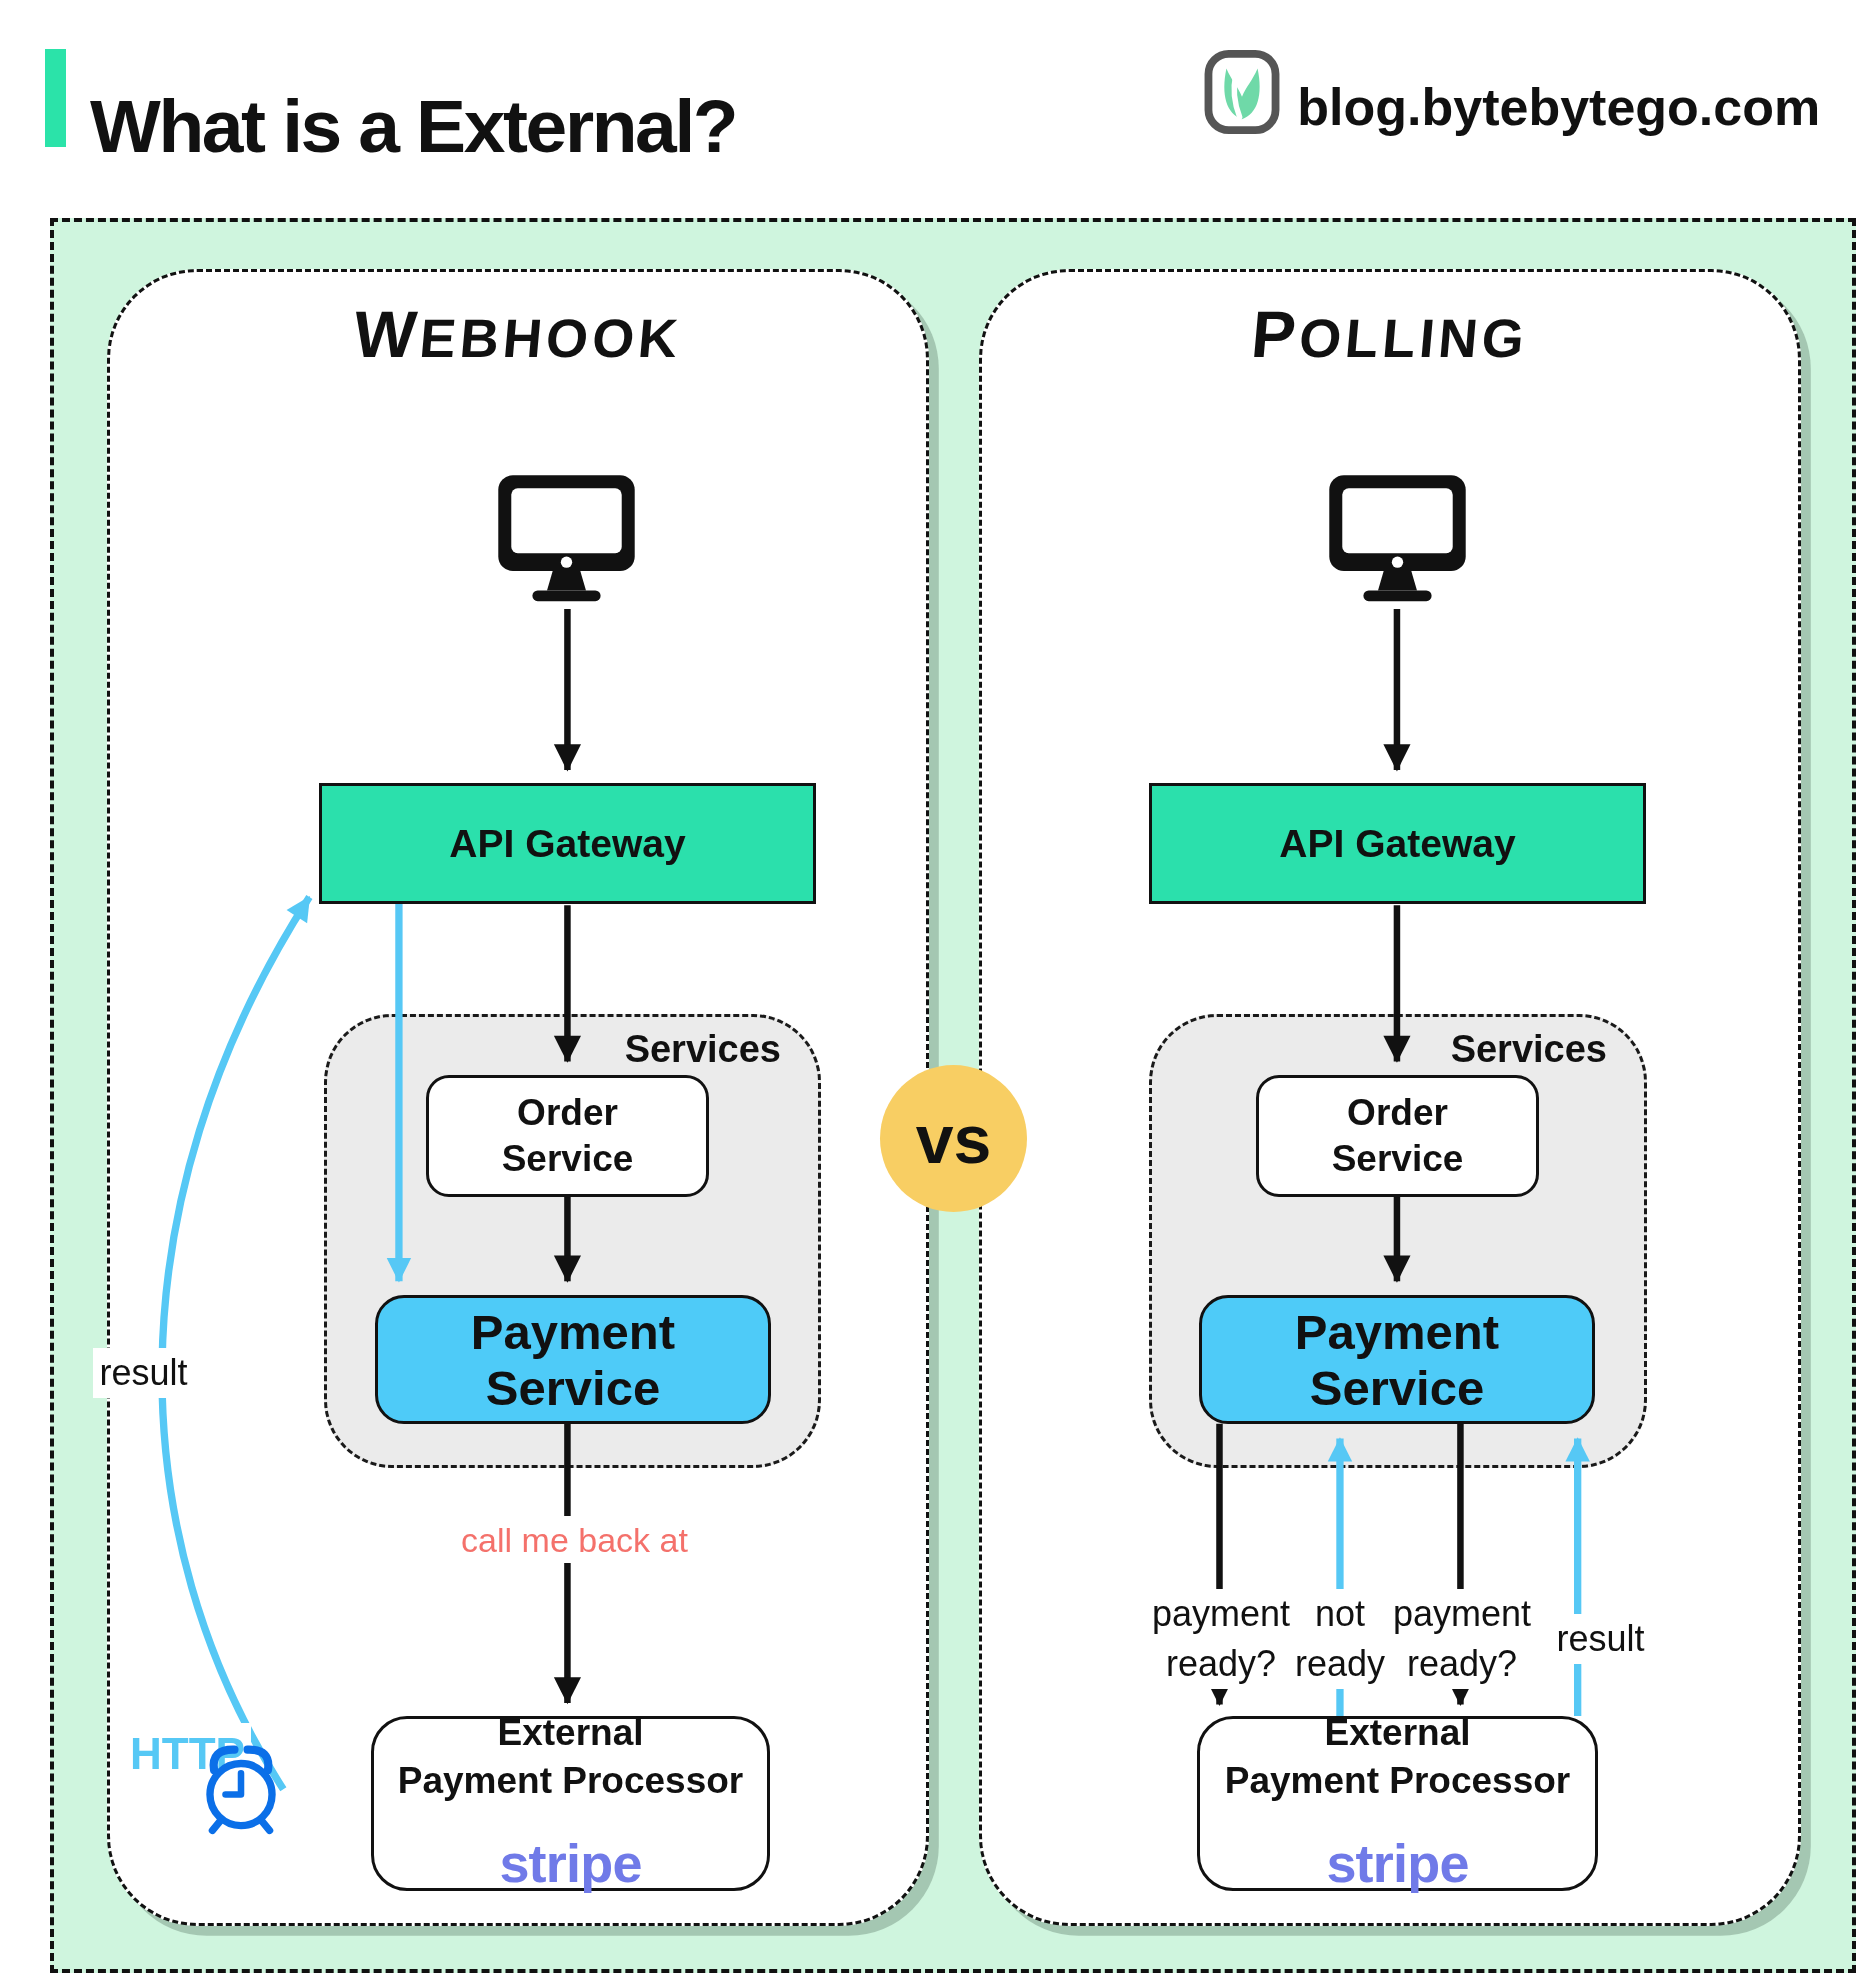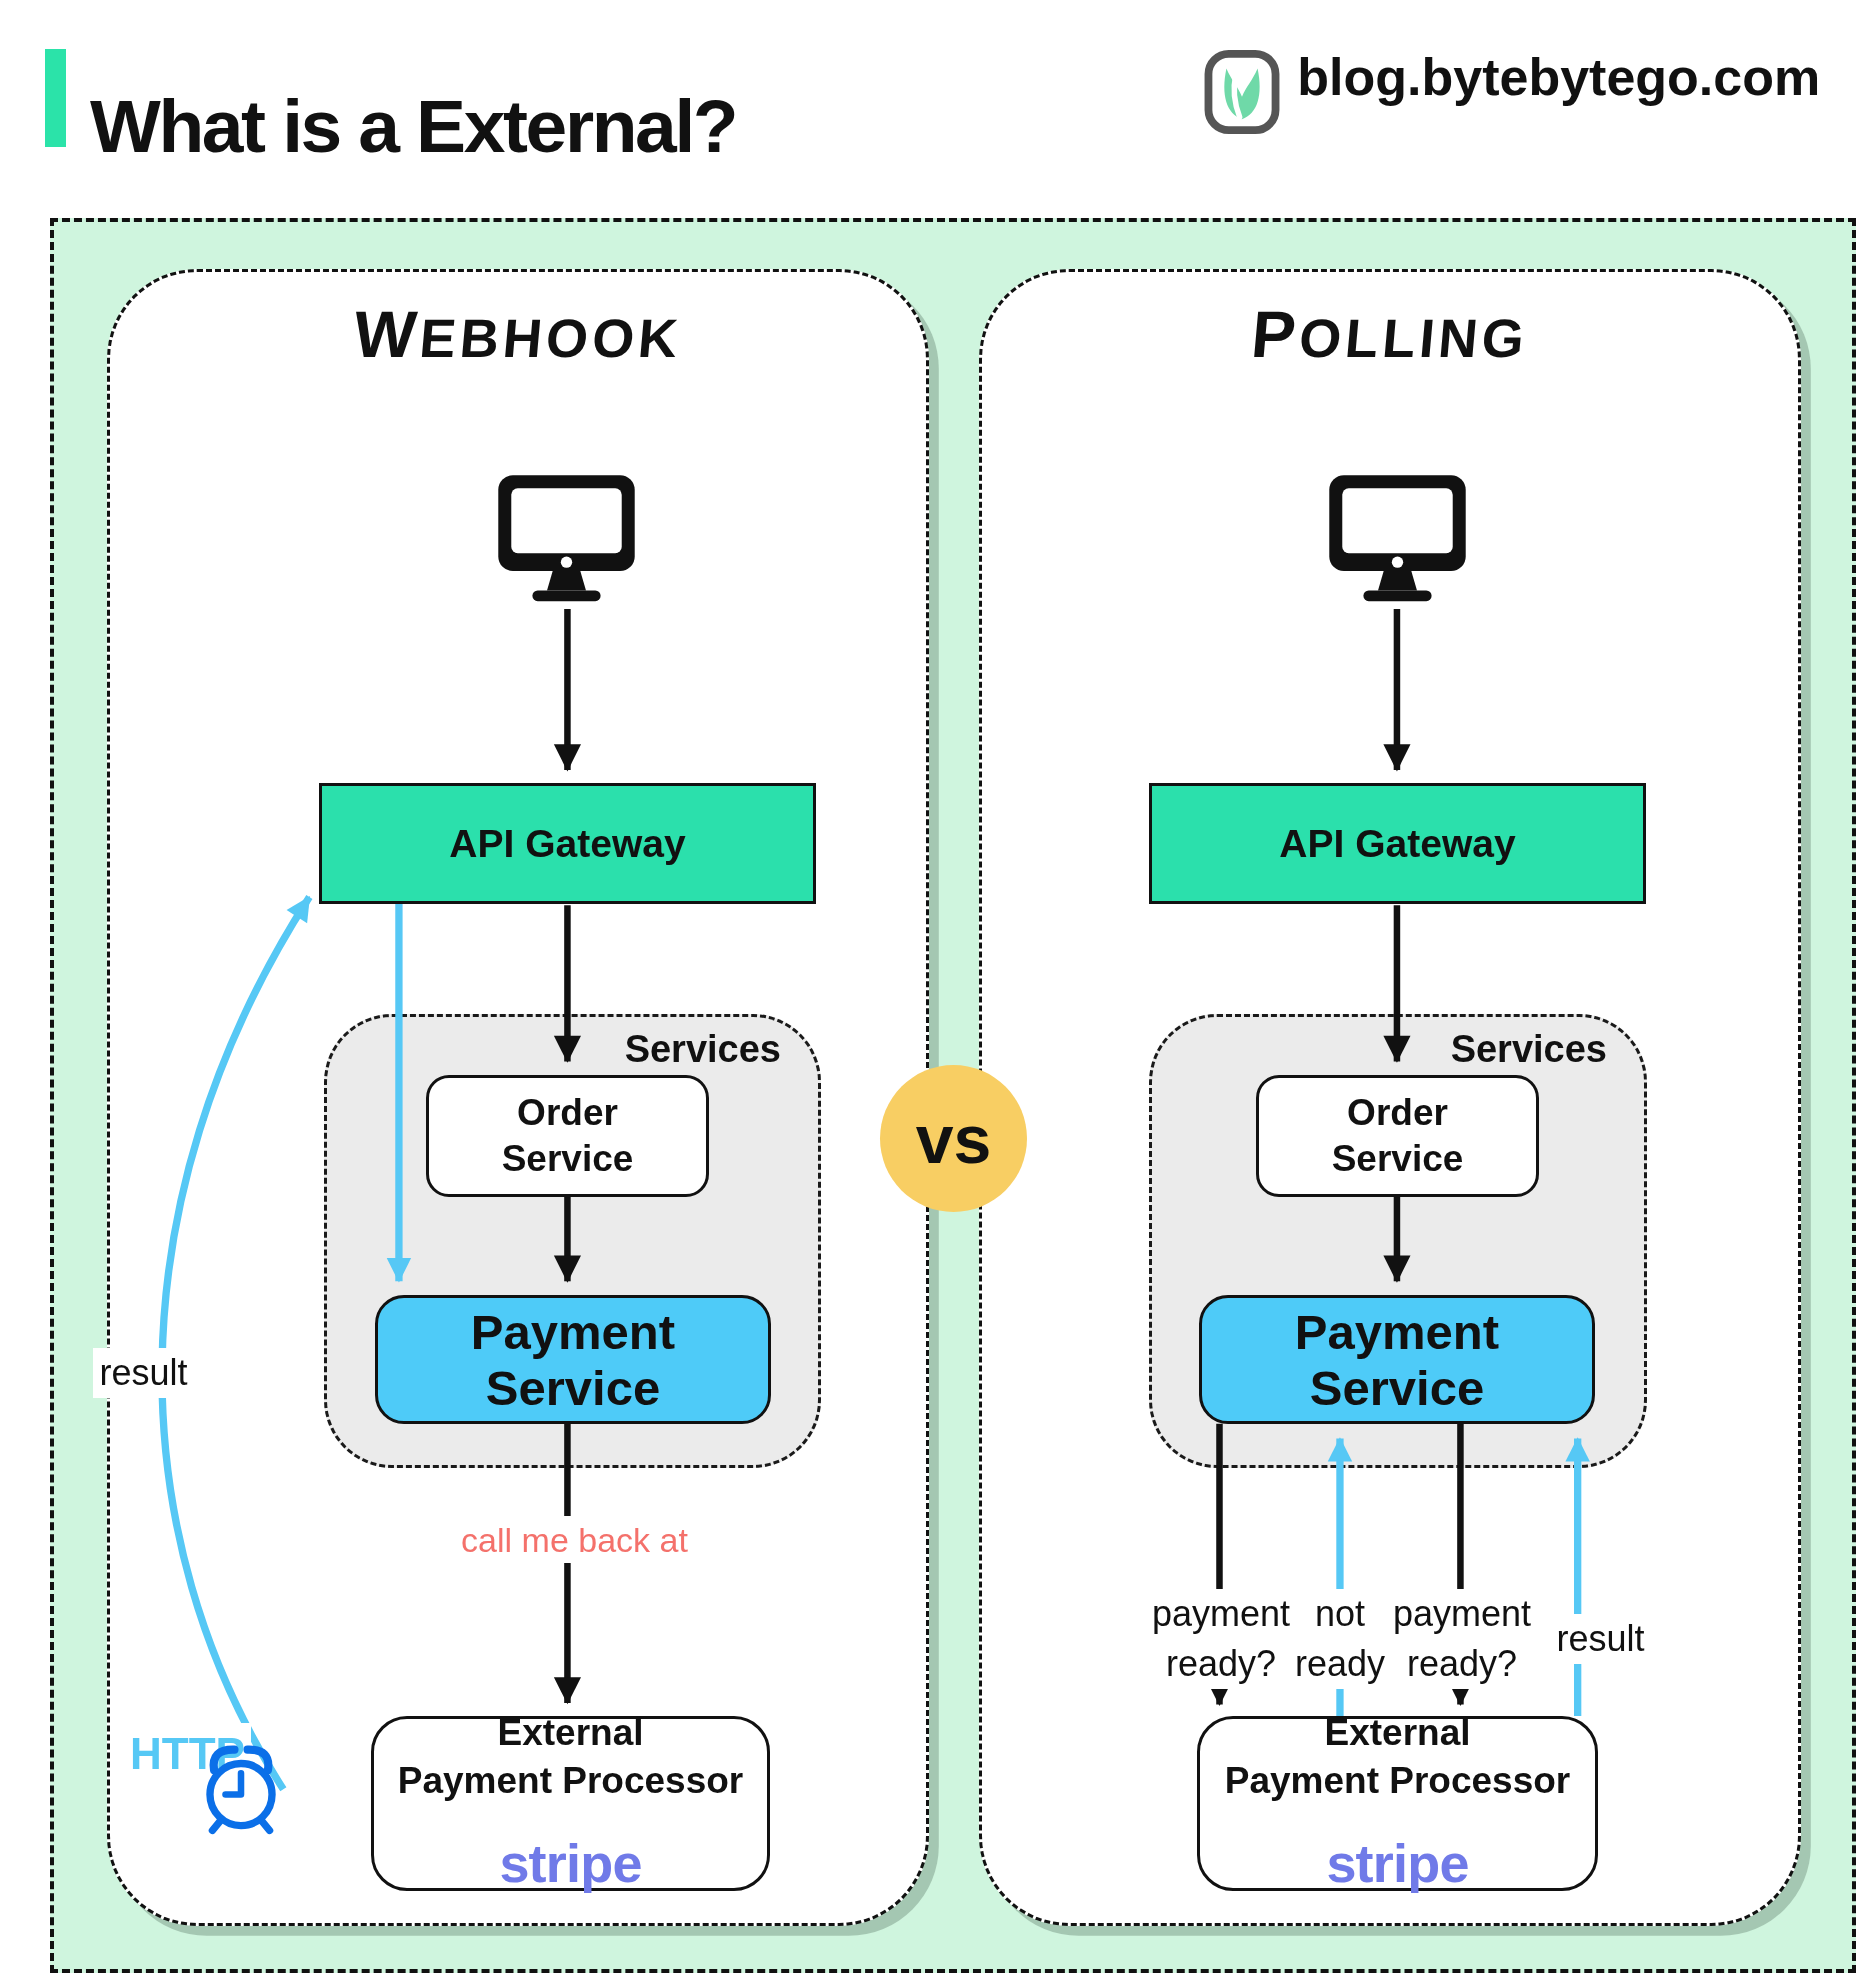--- a/index.html
+++ b/index.html
@@ -3,21 +3,21 @@
 <meta charset="utf-8">
 <style>
   html,body{margin:0;padding:0;background:#fff;}
   .page{position:relative;width:1861px;height:1983px;background:#fff;overflow:hidden;
         font-family:"Liberation Sans",sans-serif;color:#111;}
 
   
   .title-bar{position:absolute;left:45px;top:49px;width:21px;height:98px;background:#2BE3A9;}
   .page-title{position:absolute;left:90px;top:33px;font-size:75px;font-weight:bold;
               letter-spacing:-2.4px;white-space:nowrap;}
-  .site-badge{position:absolute;left:1203px;top:47px;display:flex;align-items:flex-start;gap:16.3px;}
+  .site-badge{position:absolute;left:1203px;top:47px;display:flex;align-items:flex-end;gap:16.3px;}
   .site-badge .logo{width:78px;height:90px;}
   .site-name{font-size:52px;font-weight:600;letter-spacing:0px;white-space:nowrap;}
 
   
   .outer{position:absolute;left:50px;top:218px;width:1806px;height:1755px;
          background:#CFF5DE;border:4.1px dashed #111;box-sizing:border-box;z-index:0;}
 
   
   .panel{position:absolute;top:269px;width:822px;height:1657px;background:#fff;
          border:3.3px dashed #111;border-radius:90px;box-sizing:border-box;

